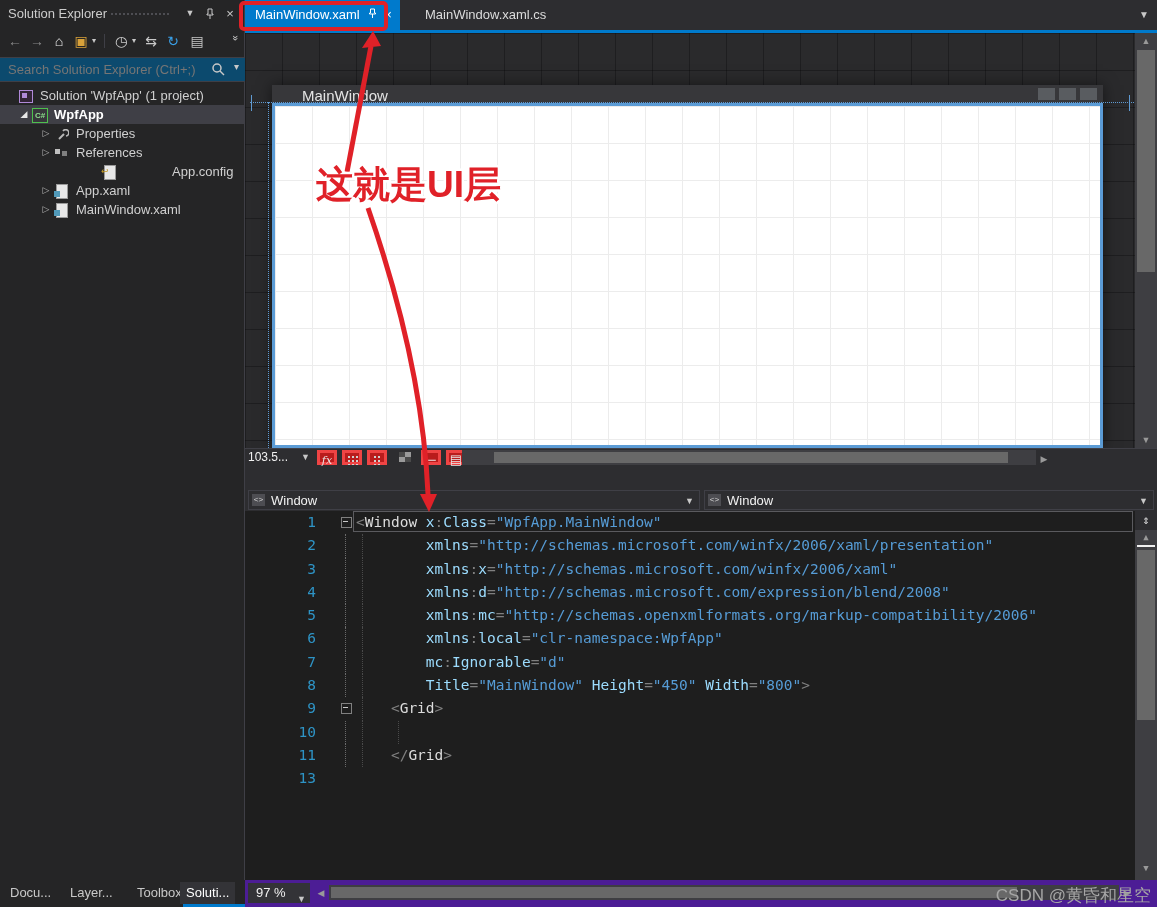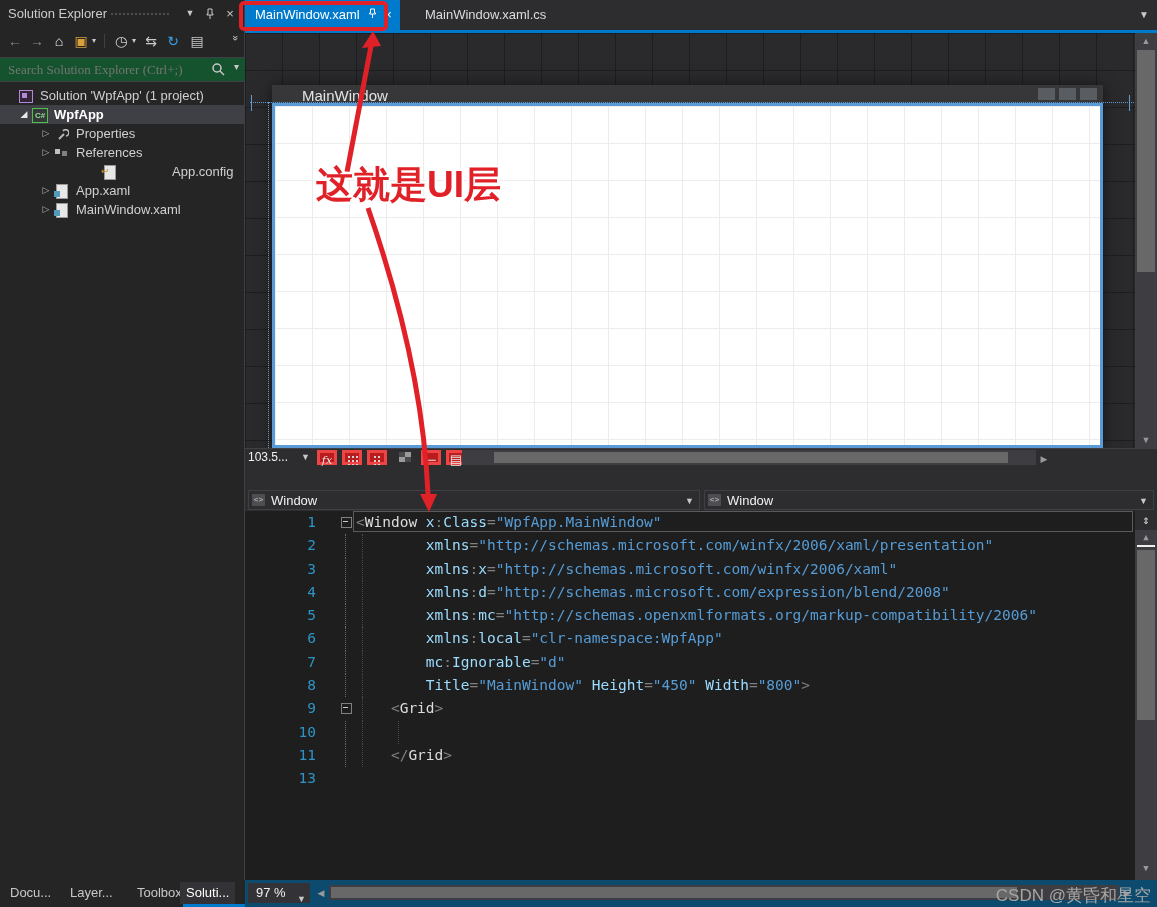--- a/index.html
+++ b/index.html
@@ -7,21 +7,21 @@
   .abs{position:absolute;}
   
   #sidebar{left:0;top:0;width:245px;height:880px;background:#252526;border-right:1px solid #3f3f46;box-sizing:border-box;}
   #se-title{position:absolute;left:0;top:0;width:100%;height:27px;line-height:27px;color:#cccccc;}
   #se-title .t{position:absolute;left:8px;top:0;}
   #se-title .dots{position:absolute;left:110px;top:12px;width:60px;height:4px;background-image:radial-gradient(#4d4d52 1px,transparent 1px);background-size:4px 4px;}
   .winbtn{position:absolute;top:0;width:16px;height:27px;text-align:center;color:#c8c8c8;cursor:default;}
   #se-toolbar{position:absolute;left:0;top:27px;width:100%;height:29px;}
   .tbi{position:absolute;top:3px;height:22px;line-height:22px;text-align:center;color:#c8c8c8;font-size:14px;}
   .tbsep{position:absolute;top:7px;width:1px;height:14px;background:#3f3f46;}
-  #se-search{position:absolute;left:0;top:57px;width:245px;height:25px;background:#14532d;border-top:1px solid #3f3f46;border-bottom:1px solid #3f3f46;box-sizing:border-box;font-family:Liberation Serif, serif;}
+  #se-search{position:absolute;left:0;top:57px;width:245px;height:25px;background:#0c4a6e;border-top:1px solid #3f3f46;border-bottom:1px solid #3f3f46;box-sizing:border-box;}
   #se-search input{position:absolute;left:0;top:0;width:210px;height:23px;background:transparent;border:none;outline:none;color:#999;font-size:13px;padding:0 0 0 8px;font-family:inherit;}
   #se-search .mag{position:absolute;right:20px;top:4px;}
   #se-search .ar{position:absolute;right:6px;top:3px;color:#c8c8c8;font-size:10px;}
   #se-tree{position:absolute;left:0;top:86px;width:100%;}
   .trow{position:relative;height:19px;line-height:19px;white-space:nowrap;display:flex;align-items:center;color:#d0d0d0;}
   .trow.sel{background:#3f3f46;color:#fff;}
   .trow .exp{width:16px;text-align:center;color:#b5b5b5;font-size:9px;flex:none;}
   .trow .exp.open{color:#e8e8e8;}
   .trow .ticon{width:16px;height:16px;flex:none;margin-right:6px;position:relative;}
   .trow .lbl{overflow:hidden;}
@@ -104,21 +104,21 @@
   .f-end{position:absolute;left:6px;top:0;height:55%;width:5px;border-left:1px dotted #6a6a6a;border-bottom:1px dotted #6a6a6a;}
   .crow .codetxt{position:absolute;left:111px;top:0;}
   .g1{position:absolute;left:117px;top:0;bottom:0;border-left:1px dotted #4a4a4a;}
   .g2{position:absolute;left:153px;top:0;bottom:0;border-left:1px dotted #4a4a4a;}
   .curbox{position:absolute;left:108px;right:24px;top:0;bottom:2px;border:1px solid #5a5a5e;}
   .cd-d{color:#808080}.cd-e{color:#dcdcdc}.cd-a{color:#9cdcfe}.cd-v{color:#569cd6}.cd-p{color:#d4d4d4}
   #ed-vscroll{position:absolute;left:890px;top:0;width:22px;height:369px;background:#3e3e42;}
   #ed-grip{position:absolute;left:0;top:0;width:22px;height:19px;background:#2d2d30;color:#e8e8e8;text-align:center;font-size:12px;line-height:18px;}
   #ed-caretmark{position:absolute;left:2px;right:2px;top:34px;height:2px;background:#efefef;}
   
-  #statusbar{left:245px;top:880px;width:912px;height:27px;background:#0c4a6e;}
+  #statusbar{left:245px;top:880px;width:912px;height:27px;background:#4c1d95;}
   #szoom{position:absolute;left:3px;top:3px;width:62px;height:20px;background:#333337;color:#f1f1f1;line-height:20px;}
   #szoom .zl{padding-left:8px;}
   #szoom .ar{position:absolute;right:4px;top:6px;font-size:9px;color:#c8c8c8;}
   #watermark{position:absolute;right:6px;top:4px;color:#a6a6a6;font-size:17px;font-family:"Liberation Sans",sans-serif;}
   
   #overlay{position:absolute;left:0;top:0;width:1157px;height:907px;pointer-events:none;z-index:50;}
 </style>
 </head>
 <body>
 

